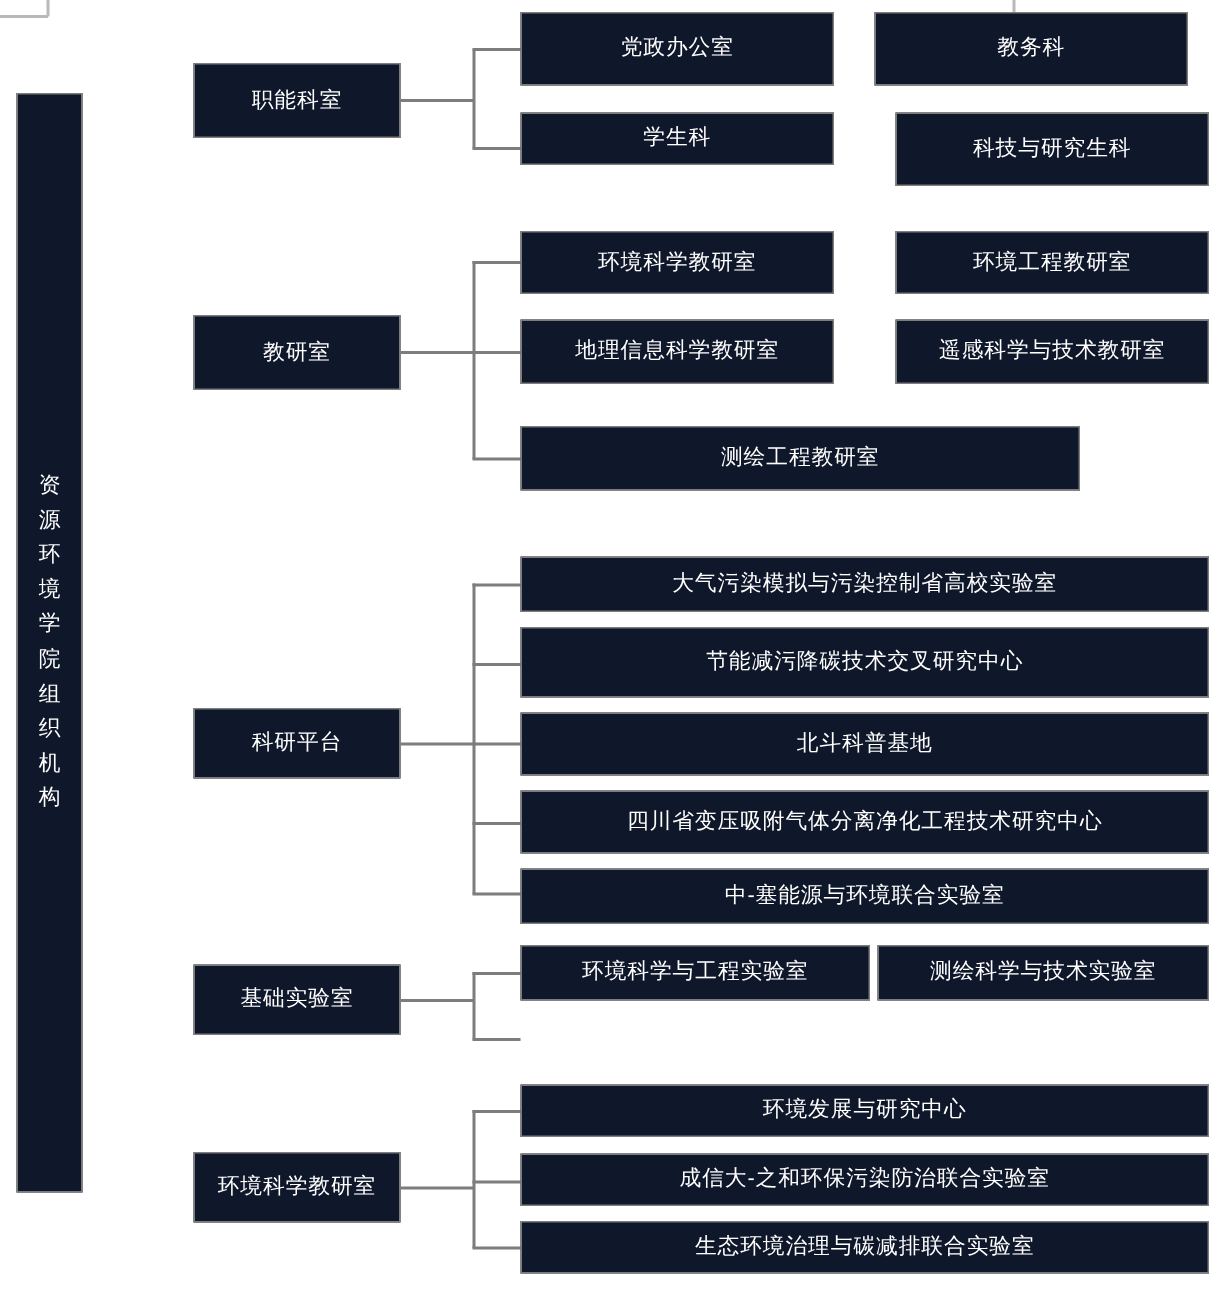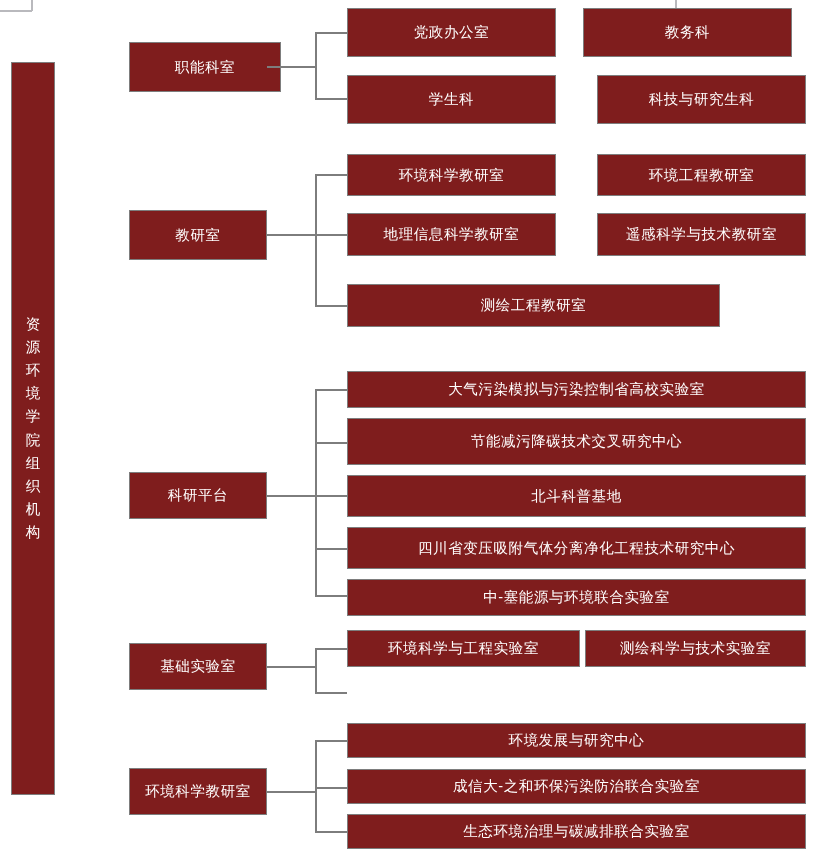--- a/index.html
+++ b/index.html
@@ -16,21 +16,21 @@
     width: 813px;
     height: 860px;
     background: #ffffff;
     overflow: hidden;
   }
 
   
   .node {
     position: absolute;
     box-sizing: border-box;
-    background: #7f1d1d;
+    background: #0f172a;
     border: 1.5px solid #7D7D7D;
     color: #ffffff;
     display: flex;
     align-items: center;
     justify-content: center;
     text-align: center;
     font-size: 14.5px;
     line-height: 1.25;
     letter-spacing: 0.6px;
     font-weight: 400;
@@ -95,30 +95,30 @@
       <span>境</span>
       <span>学</span>
       <span>院</span>
       <span>组</span>
       <span>织</span>
       <span>机</span>
       <span>构</span>
     </div>
   </div>
 
-  <div class="node parent" style="left:129px; top:42px; width:152px; height:50px;">职能科室</div>
+  <div class="node parent" style="left:129px; top:42px; width:138px; height:50px;">职能科室</div>
 
   <div class="conn h" style="left:267px; top:66px; width:49px;"></div>
   <div class="conn v" style="left:315px; top:33px; height:66px;"></div>
   <div class="conn h" style="left:315px; top:32px; width:32px;"></div>
   <div class="conn h" style="left:315px; top:98px; width:32px;"></div>
 
   <div class="node leaf" style="left:347px; top:8px; width:209px; height:49px;">党政办公室</div>
   <div class="node leaf" style="left:583px; top:8px; width:209px; height:49px;">教务科</div>
-  <div class="node leaf" style="left:347px; top:75px; width:209px; height:49px;">学生科</div>
+  <div class="node leaf" style="left:347px; top:75px; width:209px; height:35px;">学生科</div>
   <div class="node leaf" style="left:597px; top:75px; width:209px; height:49px;">科技与研究生科</div>
 
   <div class="node parent" style="left:129px; top:210px; width:138px; height:50px;">教研室</div>
 
   <div class="conn h" style="left:267px; top:234px; width:49px;"></div>
   <div class="conn v" style="left:315px; top:174px; height:132px;"></div>
   <div class="conn h" style="left:315px; top:174px; width:32px;"></div>
   <div class="conn h" style="left:315px; top:234px; width:32px;"></div>
   <div class="conn h" style="left:315px; top:305px; width:32px;"></div>
 

